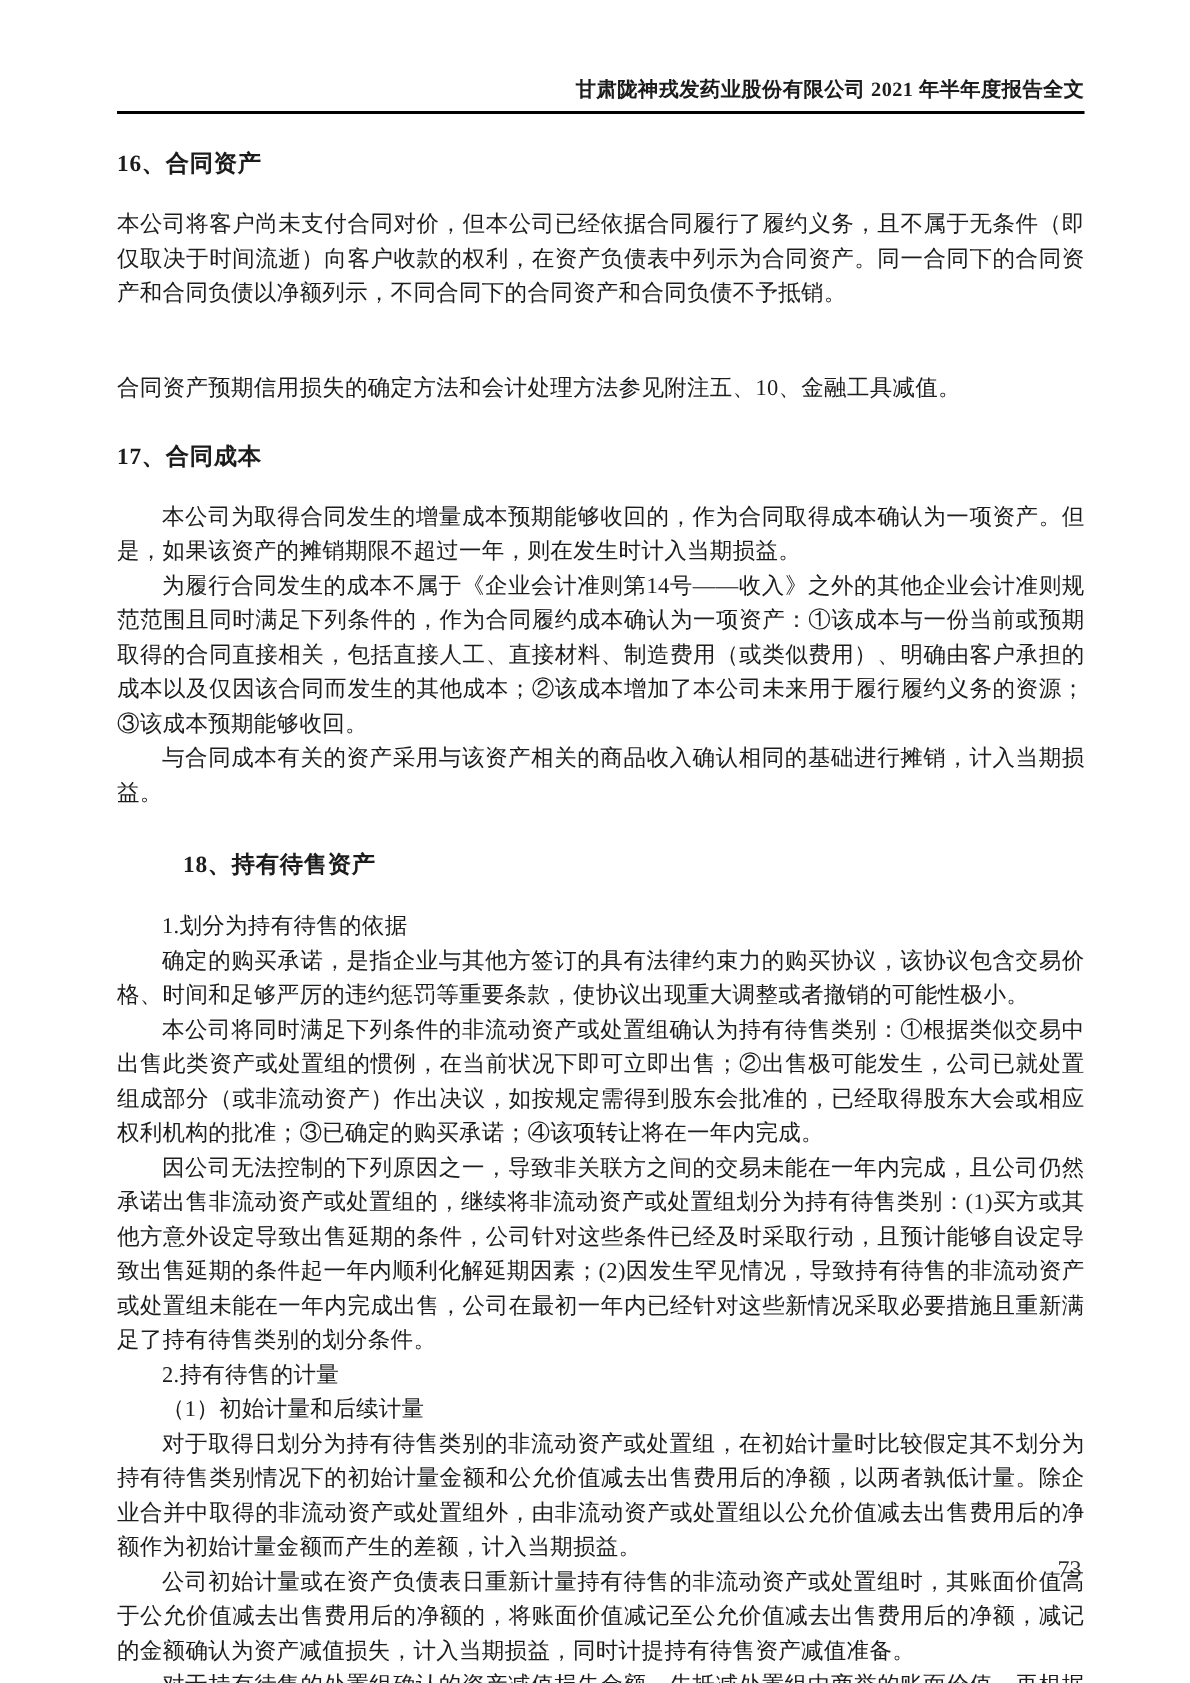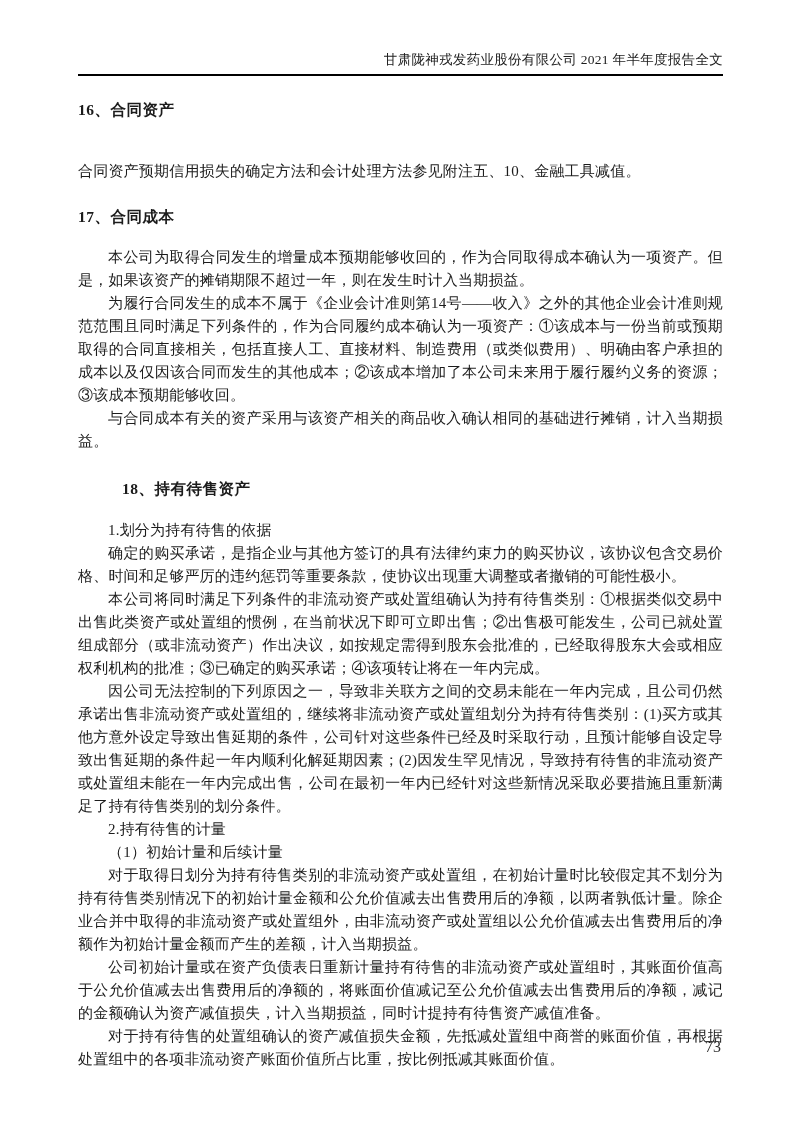--- a/index.html
+++ b/index.html
@@ -21,20 +21,21 @@
   }
   .doc-header {
     padding-top: 52px;
   }
   .doc-header-text {
     text-align: right;
     font-size: 13.5px;
     line-height: 16px;
     color: #1c1c1c;
     letter-spacing: 0.3px;
+    font-weight: bold;
   }
   .doc-header-rule {
     margin-top: 6px;
     border-bottom: 2px solid #000000;
     height: 0;
   }
   .sec-heading {
     font-size: 15.5px;
     font-weight: bold;
     line-height: 20px;
@@ -73,20 +74,21 @@
 
 <div class="page">
 
   <div class="doc-header">
     <div class="doc-header-text">甘肃陇神戎发药业股份有限公司 2021 年半年度报告全文</div>
     <div class="doc-header-rule"></div>
   </div>
 
   <div>
     <div class="sec-heading">16、合同资产</div>
+    <p class="para flush">本公司将客户尚未支付合同对价，但本公司已经依据合同履行了履约义务，且不属于无条件（即仅取决于时间流逝）向客户收款的权利，在资产负债表中列示为合同资产。同一合同下的合同资产和合同负债以净额列示，不同合同下的合同资产和合同负债不予抵销。</p>
     <p class="para flush gap-before">合同资产预期信用损失的确定方法和会计处理方法参见附注五、10、金融工具减值。</p>
   </div>
 
   <div>
     <div class="sec-heading">17、合同成本</div>
     <p class="para indent">本公司为取得合同发生的增量成本预期能够收回的，作为合同取得成本确认为一项资产。但是，如果该资产的摊销期限不超过一年，则在发生时计入当期损益。</p>
     <p class="para indent">为履行合同发生的成本不属于《企业会计准则第14号——收入》之外的其他企业会计准则规范范围且同时满足下列条件的，作为合同履约成本确认为一项资产：①该成本与一份当前或预期取得的合同直接相关，包括直接人工、直接材料、制造费用（或类似费用）、明确由客户承担的成本以及仅因该合同而发生的其他成本；②该成本增加了本公司未来用于履行履约义务的资源；③该成本预期能够收回。</p>
     <p class="para indent">与合同成本有关的资产采用与该资产相关的商品收入确认相同的基础进行摊销，计入当期损益。</p>
   </div>
 

